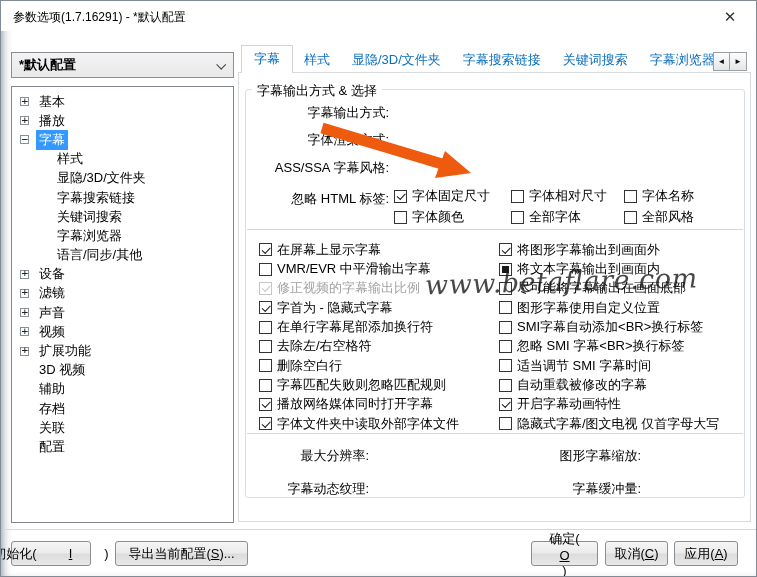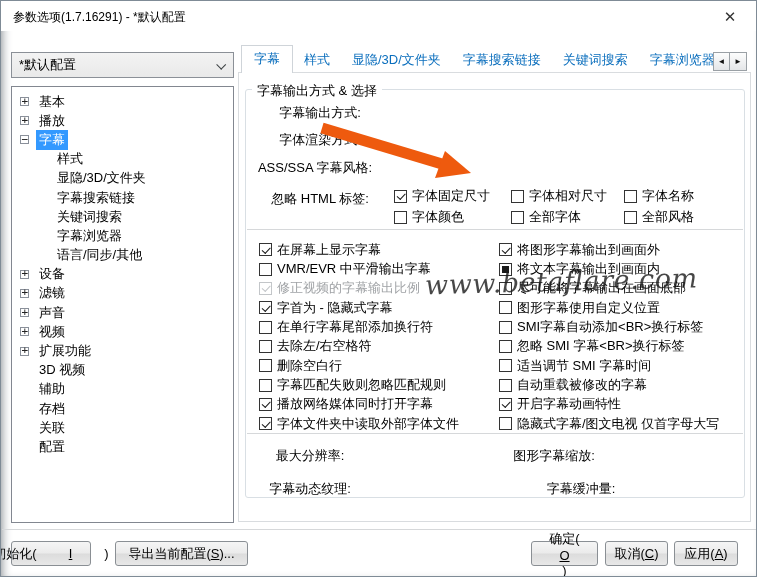--- a/index.html
+++ b/index.html
@@ -47,21 +47,21 @@
             font-size:8px; line-height:17px; text-align:center; color:#111; cursor:pointer; }
   .tabarr + .tabarr { border-left:none; }
 
   
   .page { position:absolute; left:237px; top:71px; width:513px; height:450px;
           background:#fff; border:1px solid #d9dcdf; z-index:1; }
   .groupbox { position:absolute; left:244px; top:88px; width:500px; height:409px;
               border:1px solid #d9dfe4; border-radius:3px; z-index:1; }
   .grouplabel { position:absolute; left:251px; top:81px; background:#fff; padding:0 5px; z-index:2; }
 
-  .flabel { position:absolute; text-align:center; white-space:nowrap; z-index:2; }
+  .flabel { position:absolute; text-align:right; white-space:nowrap; z-index:2; }
   .sep { position:absolute; height:1px; background:#d6d8da; z-index:1; }
 
   
   .cbrow { display:flex; align-items:center; white-space:nowrap; }
   .cb { position:relative; width:13px; height:13px; border:1px solid #333; background:#fff;
         margin-right:5px; flex:none; }
   .checked .cb::after { content:''; position:absolute; left:1.5px; top:2.5px; width:7px; height:3.5px;
         border-left:1.8px solid #1b1b1b; border-bottom:1.8px solid #1b1b1b; transform:rotate(-47deg); }
   .mixed .cb::after { content:''; position:absolute; left:2px; top:2px; width:7px; height:7px; background:#1b1b1b; }
   .mixed .cbl { font-weight:normal; }
@@ -107,21 +107,21 @@
 </head>
 <body>
 
 <div class="dialog">
 
   <div class="titlebar">
     <div class="title">参数选项(1.7.16291) - *默认配置</div>
     <div class="close">✕</div>
   </div>
 
-  <div class="combo" style="left:10px; top:51px; width:223px; height:26px;">
+  <div class="combo" style="left:10px; top:51px; width:223px; height:26px;font-weight:bold;">
     <span>*默认配置</span>
     <span class="chev" style="top:9px;"></span>
   </div>
 
   <div class="treebox">
     <div class="trow lvl1 plus">
         <span class="exp"></span>
         <span class="tlabel">基本</span>
       </div>
     <div class="trow lvl1 plus">
@@ -349,21 +349,21 @@
       </div>
   </div>
 
   <div class="sep" style="left:246px; top:432px; width:496px;"></div>
 
   <div class="flabel" style="left:250px; top:446px; width:118px;">最大分辨率:</div>
   <div class="combo" style="left:375px; top:442px; width:123px;">
     <span>自动(推荐)</span>
       <span class="chev"></span>
   </div>
-  <div class="flabel" style="left:493px; top:446px; width:120px;">图形字幕缩放:</div>
+  <div class="flabel" style="left:520px; top:446px; width:120px;">图形字幕缩放:</div>
   <div class="spin disabled" style="left:648px; top:442px;">
     <span class="val">100</span>
     <span class="btns">
         <span class="sb">
           <span class="tri-up"></span>
         </span>
         <span class="sb">
           <span class="tri-dn"></span>
         </span>
       </span>

